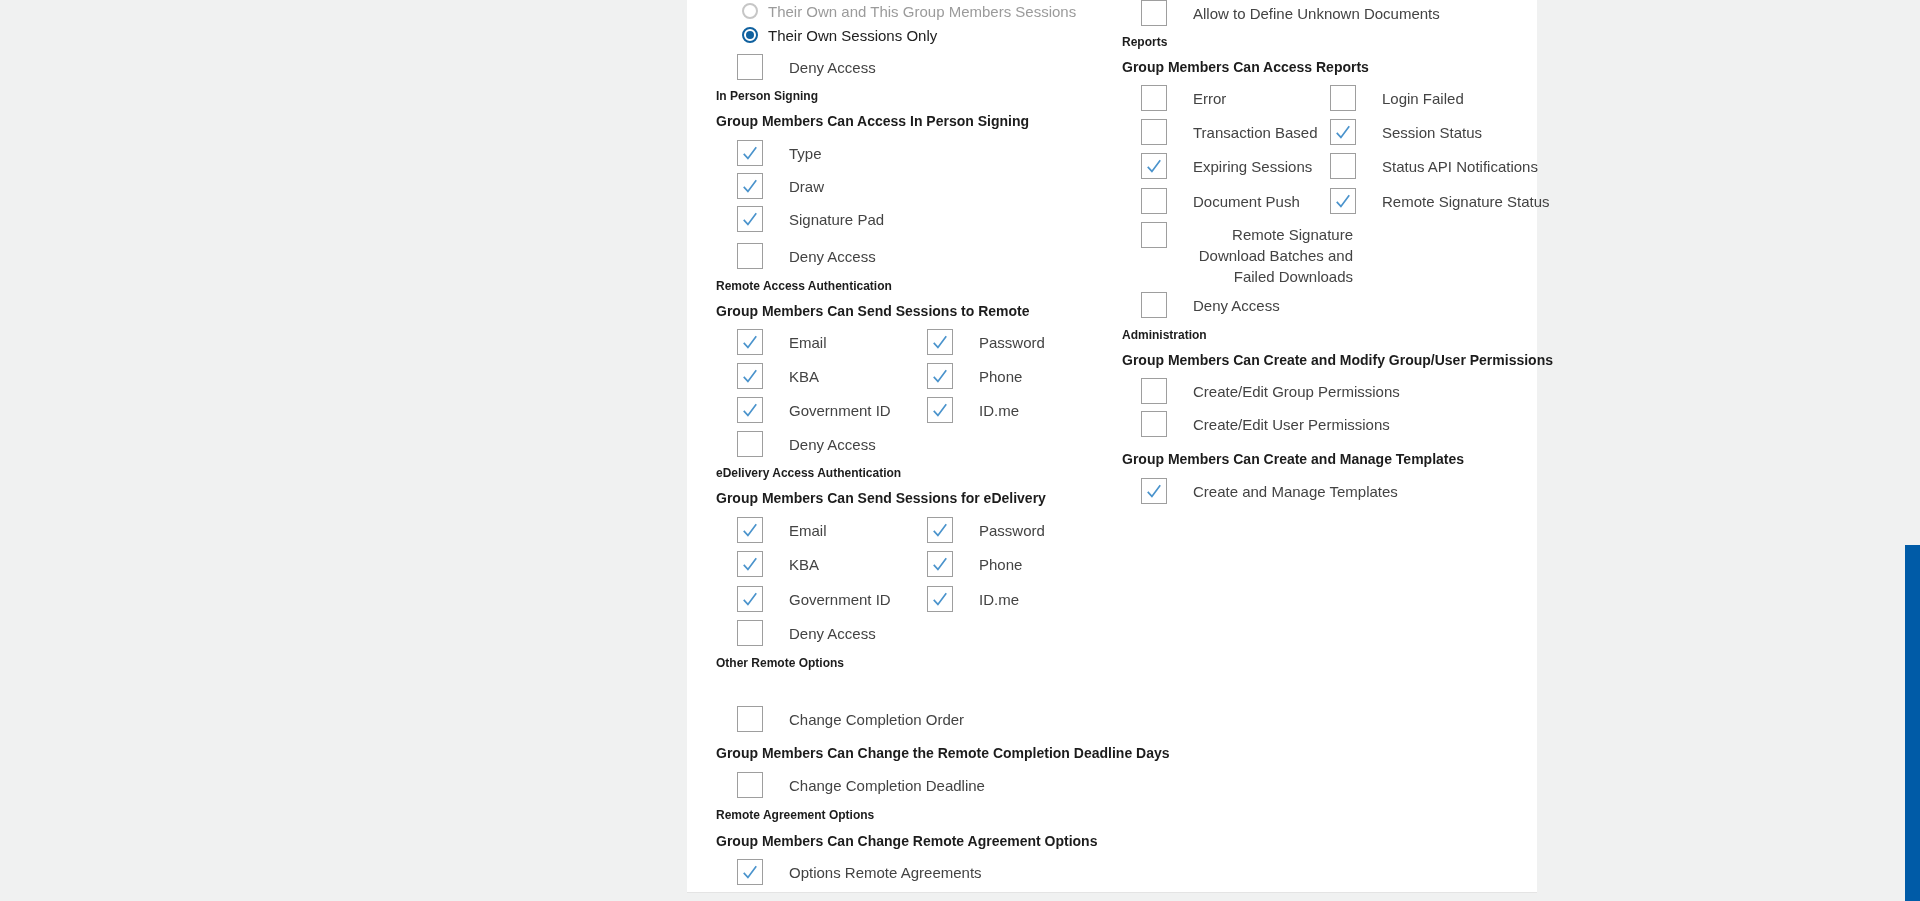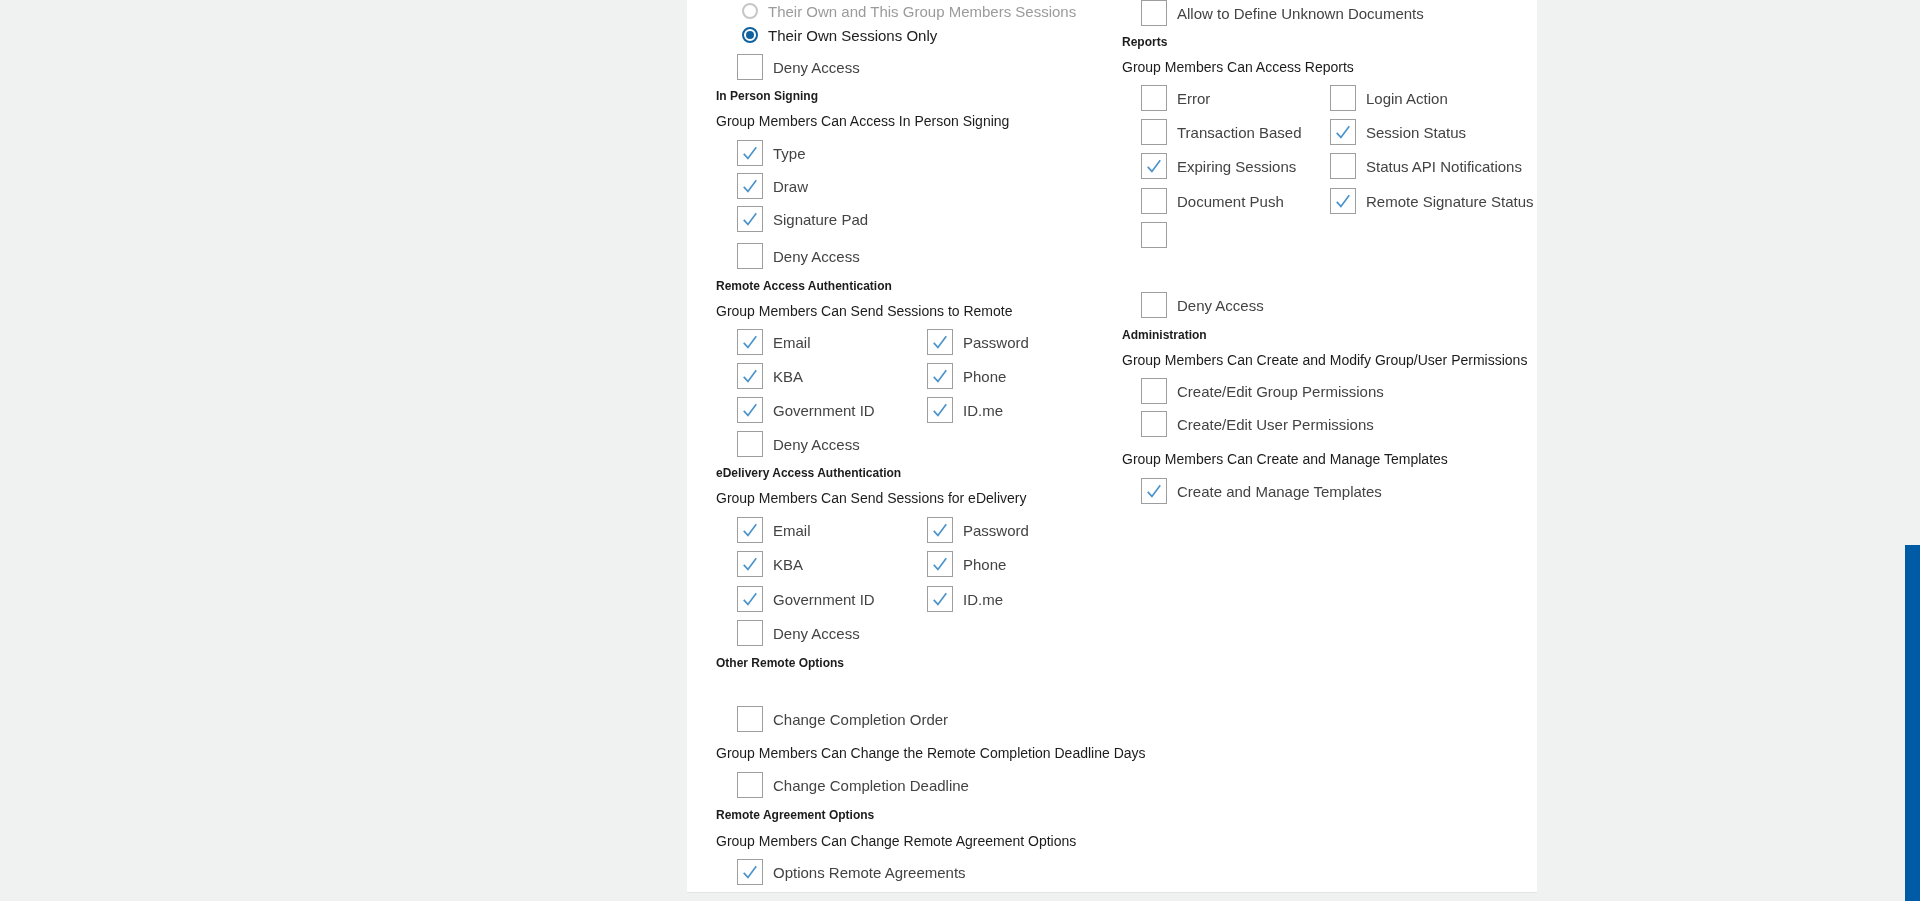--- a/index.html
+++ b/index.html
@@ -4,22 +4,22 @@
 <style>
   * { margin:0; padding:0; box-sizing:border-box; }
   html,body { width:1920px; height:901px; overflow:hidden;
     font-family:"Liberation Sans", sans-serif; background:#f0f1f1; }
   .panel { position:absolute; left:687px; top:0; width:850px; height:893px;
     background:#ffffff; border-bottom:1px solid #e4e4e4; }
   .col { position:absolute; top:0;text-align:right; }
   .col-left  { left:29px;  width:480px; height:893px; }
   .col-right { left:435px; width:430px; height:893px; }
   .h1 { position:absolute; left:0; font-size:12px; font-weight:bold; color:#1c1c1c; white-space:nowrap; }
-  .h2 { position:absolute; left:0; font-size:14px; font-weight:normal; color:#1c1c1c; white-space:nowrap; }
-  .row { position:absolute; display:flex; align-items:center; height:26px; }
+  .h2 { position:absolute; left:0; font-size:14px; font-weight:bold; color:#1c1c1c; white-space:nowrap; }
+  .row { position:absolute; display:flex; align-items:center; height:26px;gap:16px; }
   .row.top-align { align-items:flex-start; height:auto; }
   .cb { width:26px; height:26px; min-width:26px; border:1px solid #9e9e9e; background:#fff;
         display:flex; align-items:center; justify-content:center; cursor:pointer; }
   .cb svg { width:20px; height:20px; visibility:hidden; }
   .cb.checked svg { visibility:visible; }
   .cb svg path { stroke:#4a93cc; stroke-width:2; fill:none; }
   .lbl { margin-left:10px; font-size:15px; color:#434343; white-space:nowrap; }
   .lbl.wrap { white-space:normal; width:160px; line-height:21px; margin-top:2px; }
   .radio-row { position:absolute; display:flex; align-items:center; height:18px; }
   .radio { width:16px; height:16px; min-width:16px; border-radius:50%;
@@ -259,21 +259,21 @@
           </svg>
         </span>
       <span class="lbl">Error</span>
     </div>
     <div class="row" style="top:85px; left:208px">
       <span class="cb">
           <svg viewBox="0 0 24 24">
             <path d="M4.5 13 L9.5 18.5 L19.5 5"></path>
           </svg>
         </span>
-      <span class="lbl">Login Action</span>
+      <span class="lbl">Login Failed</span>
     </div>
     <div class="row" style="top:119px; left:19px">
       <span class="cb">
           <svg viewBox="0 0 24 24">
             <path d="M4.5 13 L9.5 18.5 L19.5 5"></path>
           </svg>
         </span>
       <span class="lbl">Transaction Based</span>
     </div>
     <div class="row" style="top:119px; left:208px">
@@ -315,20 +315,21 @@
           </svg>
         </span>
       <span class="lbl">Remote Signature Status</span>
     </div>
     <div class="row top-align" style="top:222px; left:19px">
       <span class="cb">
           <svg viewBox="0 0 24 24">
             <path d="M4.5 13 L9.5 18.5 L19.5 5"></path>
           </svg>
         </span>
+      <span class="lbl wrap">Remote Signature Download Batches and Failed Downloads</span>
     </div>
     <div class="row" style="top:292px; left:19px">
       <span class="cb">
           <svg viewBox="0 0 24 24">
             <path d="M4.5 13 L9.5 18.5 L19.5 5"></path>
           </svg>
         </span>
       <span class="lbl">Deny Access</span>
     </div>
 

